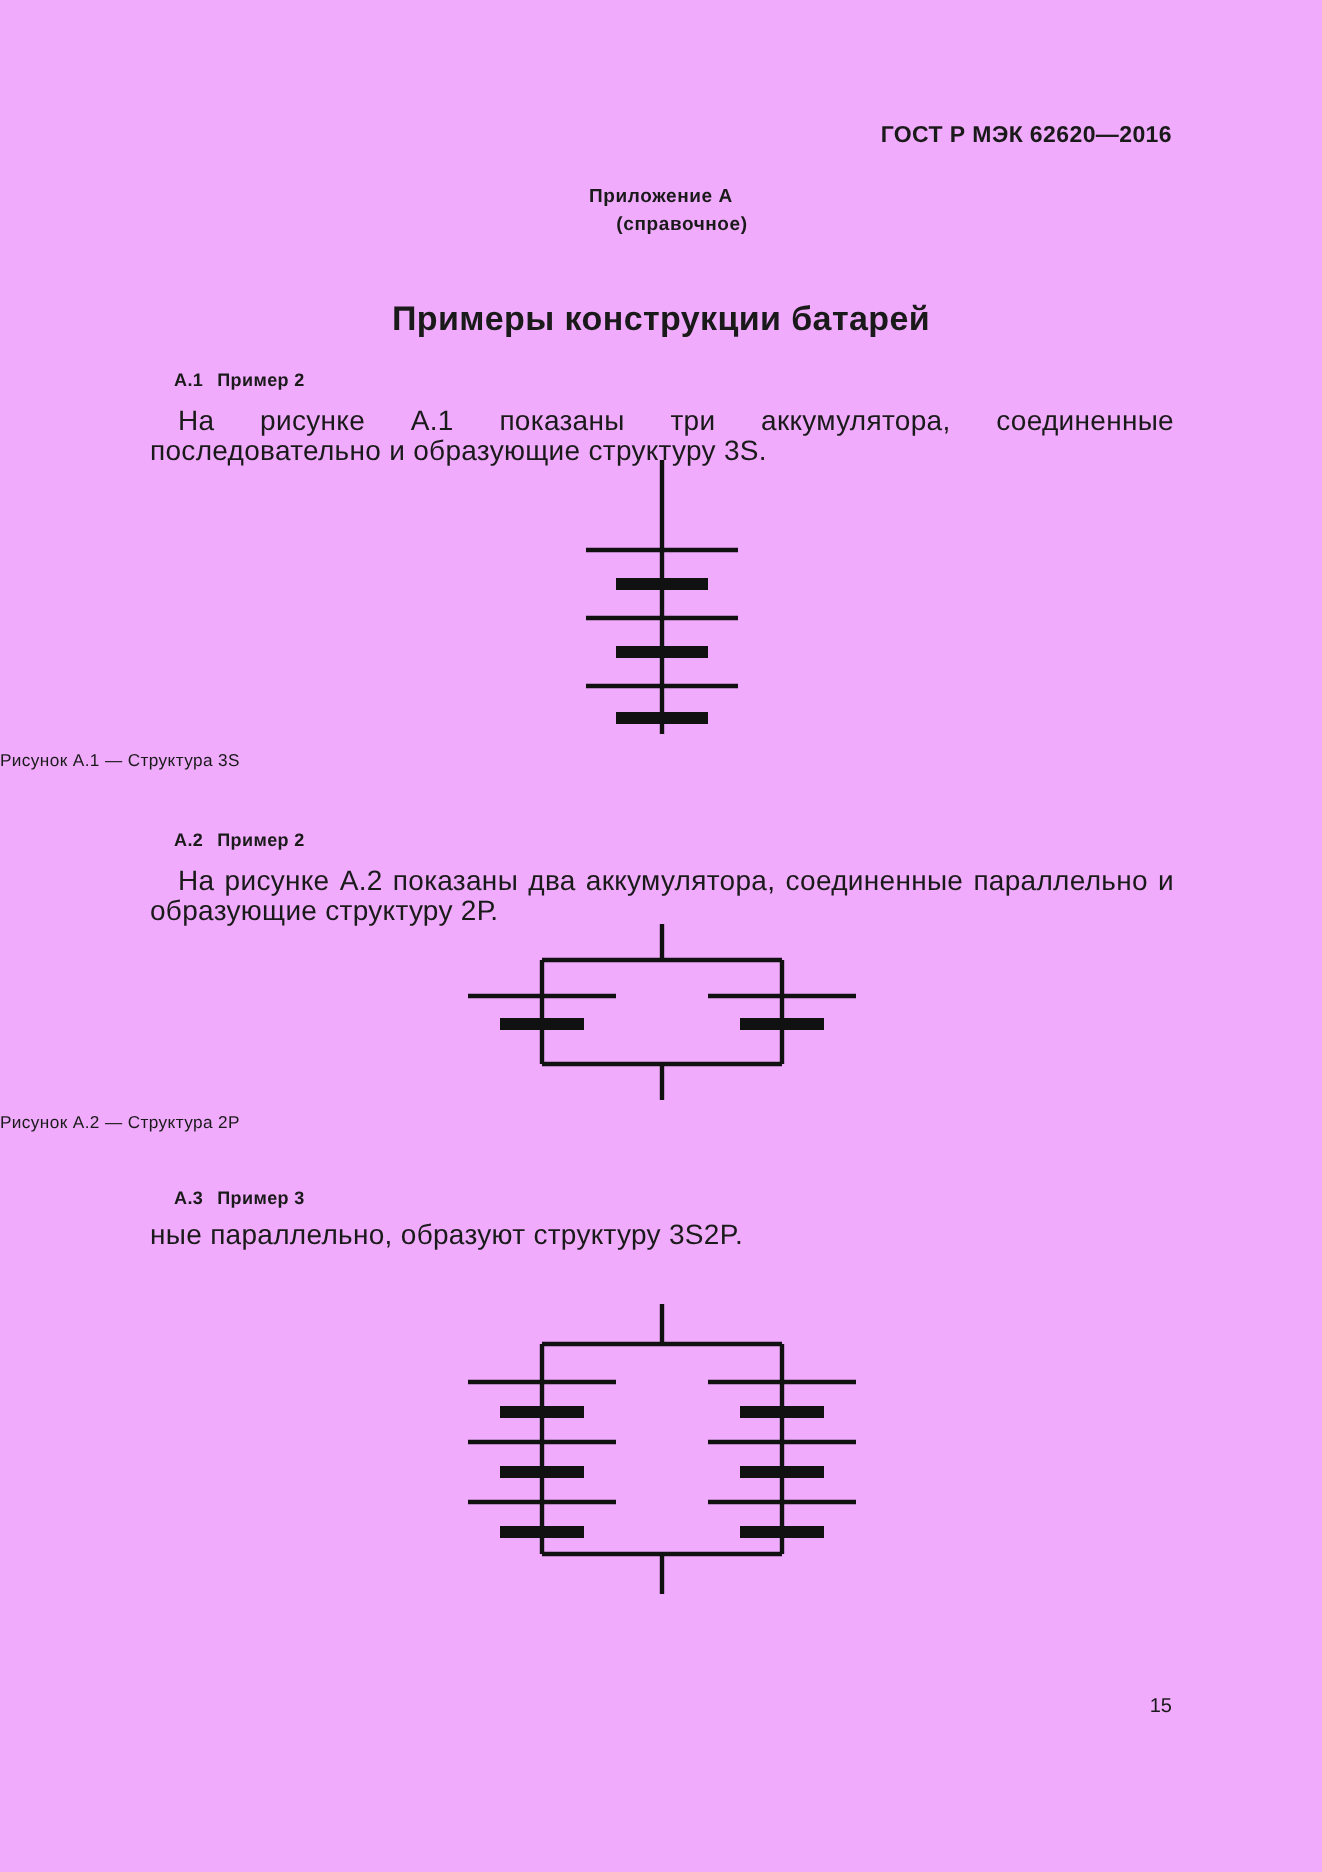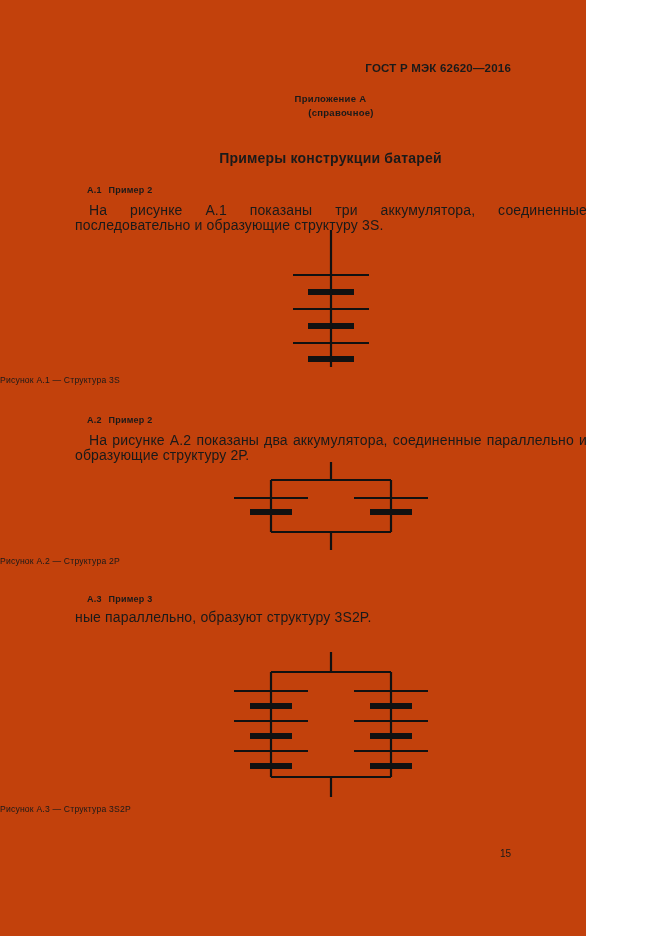--- a/index.html
+++ b/index.html
@@ -11,23 +11,23 @@
     width: 661px;
     height: 936px;
     position: relative;
     font-family: "Liberation Sans", sans-serif;
     color: #1a1a1a;
     -webkit-font-smoothing: antialiased;
   }
   .page {
     position: absolute;
     inset: 0;
-    width: 586px;
+    width: 661px;
     height: 936px;
-    background: #c2410c;
+    background: #f0abfc;
     overflow: hidden;
   }
 
   
   .doc-header {
     position: absolute;
     top: 62px;
     right: 75px;
     font-size: 11.5px;
     font-weight: bold;
@@ -51,21 +51,21 @@
     font-weight: bold;
     padding-left: 21px;
   }
 
   .main-title {
     position: absolute;
     top: 150px;
     left: 0;
     width: 661px;
     text-align: center;
-    font-size: 14px;
+    font-size: 17px;
     font-weight: bold;
     letter-spacing: 0.2px;
   }
 
   
   .section-head {
     position: absolute;
     left: 75px;
     font-size: 9px;
     font-weight: bold;
@@ -258,17 +258,16 @@
         <line x1="128" y1="99" x2="202" y2="99" stroke-width="2.2"></line>
         <line x1="144" y1="114" x2="186" y2="114" stroke-width="6"></line>
 
         <line x1="45" y1="125" x2="165" y2="125" stroke-width="2.2"></line>
 
         <line x1="105" y1="125" x2="105" y2="145" stroke-width="2.2"></line>
       </g>
     </svg>
   </div>
 
-  <div class="fig-caption" id="cap-a3">Рисунок А.3 — Структура 3S2P</div>
 
   <div class="page-number">15</div>
 
 </div>
 
 </body></html>

